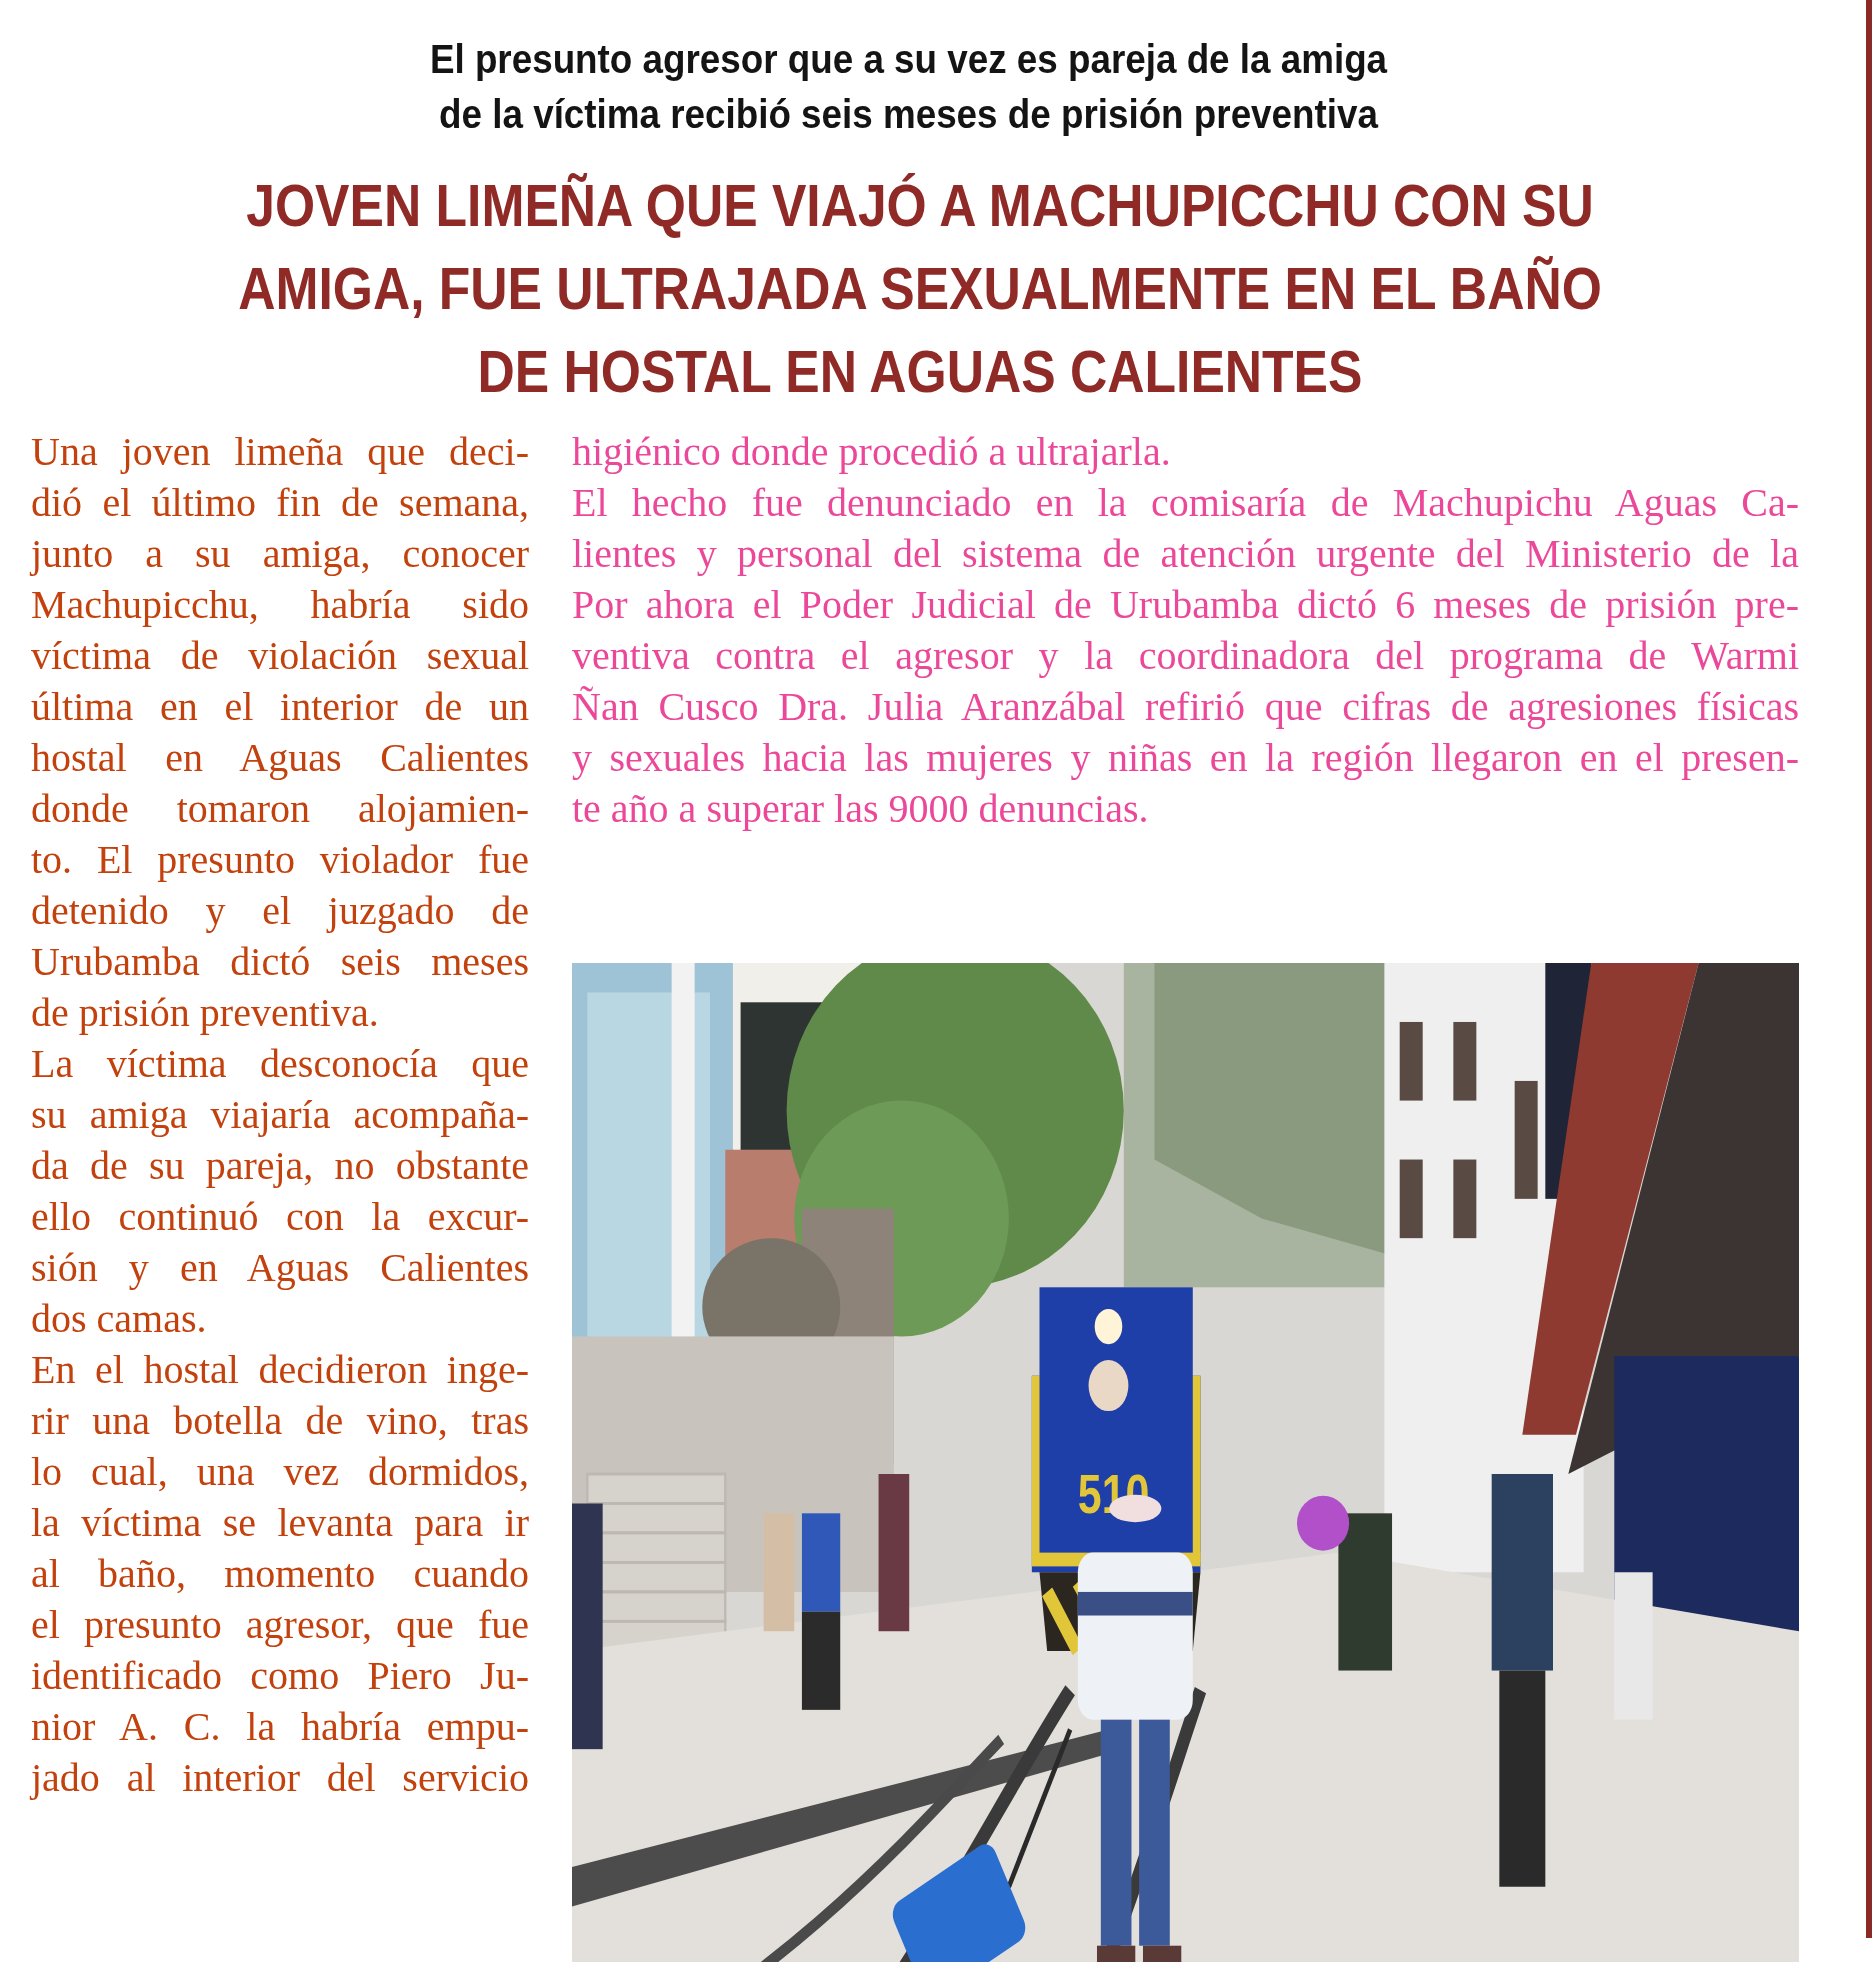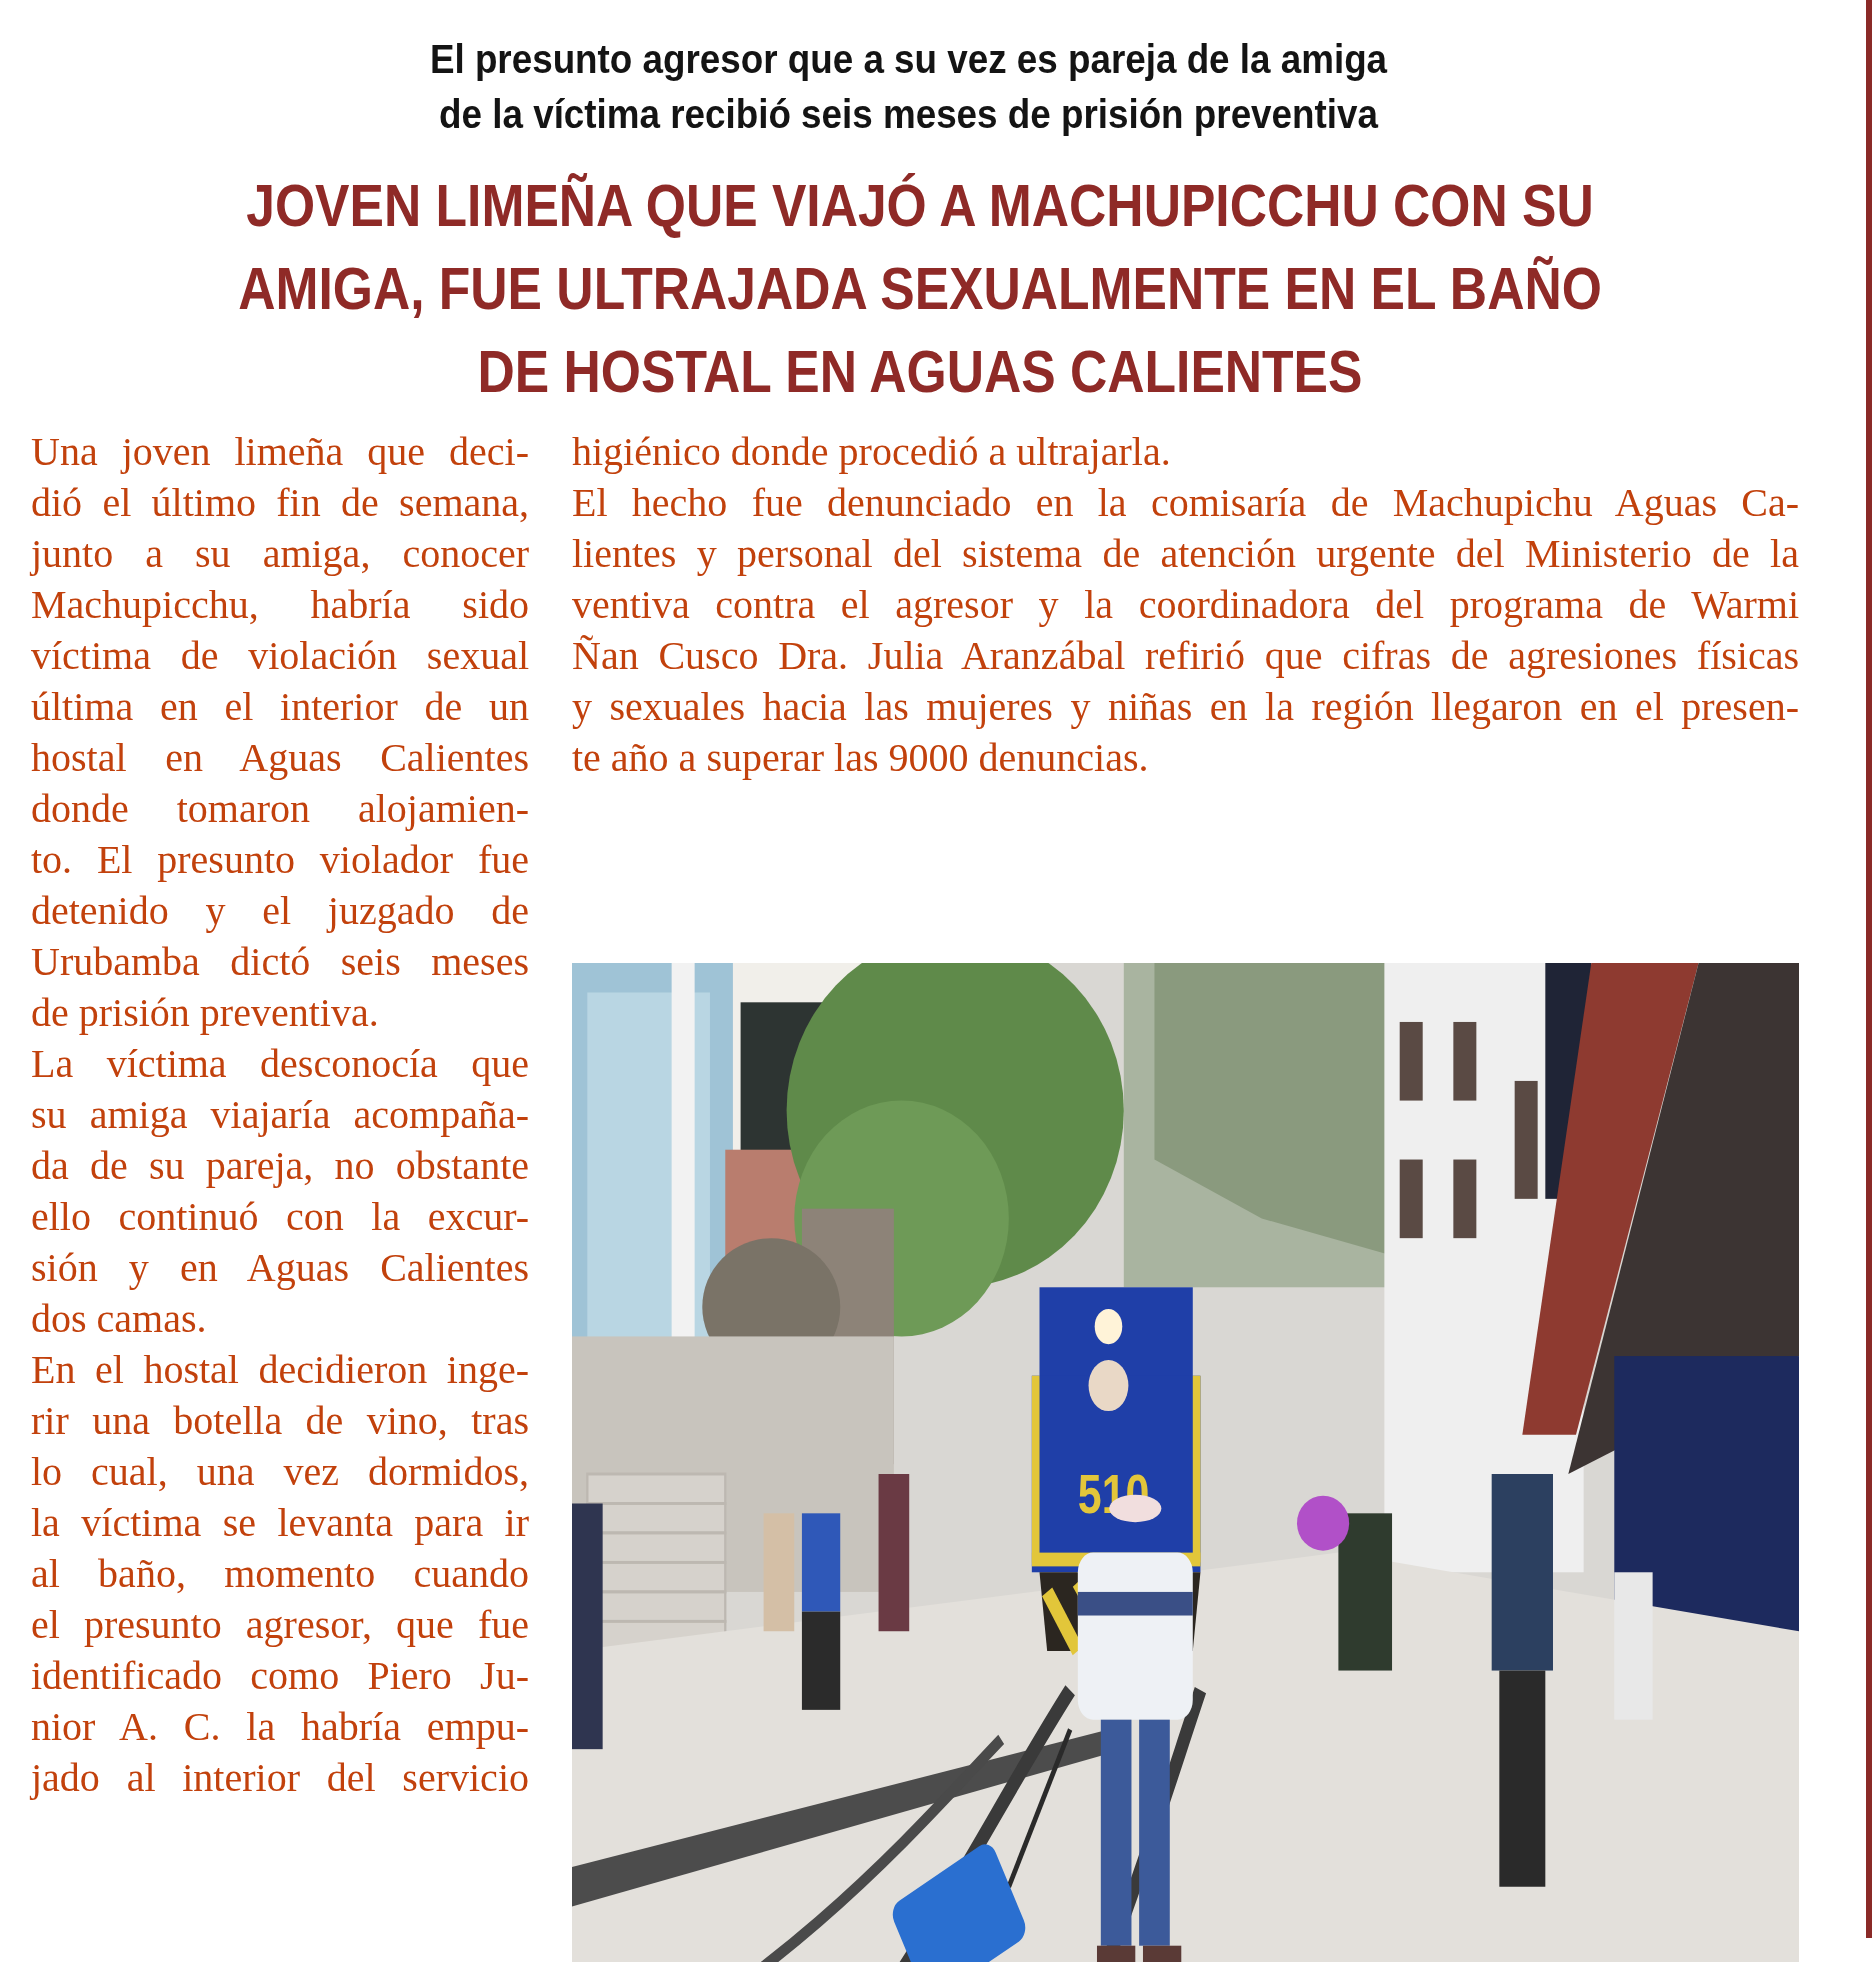--- a/index.html
+++ b/index.html
@@ -11,21 +11,21 @@
     font-family:"Liberation Sans", sans-serif; font-weight:bold; color:#141414;
     font-size:40px; line-height:55px; letter-spacing:0px; transform:scaleX(0.92); transform-origin:center top; }
   .headline { position:absolute; left:0; top:164px; width:1840px; text-align:center;
     font-family:"Liberation Sans", sans-serif; font-weight:bold; color:#8f2a27;
     font-size:60px; line-height:83px; transform:scaleX(0.86); transform-origin:center top; }
 
   .col-left { position:absolute; left:31px; top:426px; width:498px;
     font-family:"Liberation Serif", serif; color:#c2410c; font-size:40px; line-height:51px;
     text-align:justify; hyphens:manual; }
   .col-right { position:absolute; left:572px; top:426px; width:1227px;
-    font-family:"Liberation Serif", serif; color:#c2410c; font-size:40px; line-height:51px;
+    font-family:"Liberation Serif", serif; color:#ec4899; font-size:40px; line-height:51px;
     text-align:justify; }
   .line { display:block; text-align:justify; text-align-last:justify; white-space:nowrap; overflow:visible; }
   .line.last { text-align-last:left; }
 
   .photo { position:absolute; left:572px; top:963px; width:1227px; height:1250px; overflow:hidden;
     background:#d8d6d2; }
   .photo svg { display:block; width:100%; height:100%; }
 </style>
 </head>
 <body>
@@ -72,20 +72,21 @@
     <span class="line">el presunto agresor, que fue</span>
     <span class="line">identificado como Piero Ju-</span>
     <span class="line">nior A. C. la habría empu-</span>
     <span class="line">jado al interior del servicio</span>
   </div>
 
   <div class="col-right">
     <span class="line last">higiénico donde procedió a ultrajarla.</span>
     <span class="line">El hecho fue denunciado en la comisaría de Machupichu Aguas Ca-</span>
     <span class="line">lientes y personal del sistema de atención urgente del Ministerio de la</span>
+    <span class="line">Por ahora el Poder Judicial de Urubamba dictó 6 meses de prisión pre-</span>
     <span class="line">ventiva contra el agresor  y la coordinadora del programa de Warmi</span>
     <span class="line">Ñan Cusco Dra. Julia Aranzábal refirió que cifras de  agresiones  físicas</span>
     <span class="line">y sexuales  hacia las mujeres  y niñas en la región  llegaron en el presen-</span>
     <span class="line last">te año a  superar las 9000 denuncias.</span>
   </div>
 
   <div class="photo" aria-label="Street scene in Aguas Calientes: blue and yellow locomotive numbered 510 on rail tracks, woman in white patterned sweater pulling a blue suitcase across the tracks, pedestrians with backpacks, buildings with signs and red awning">
     <svg viewBox="0 0 1601 1272" preserveAspectRatio="none">
 
       <rect x="0" y="0" width="1601" height="1272" fill="#d9d7d3"></rect>

